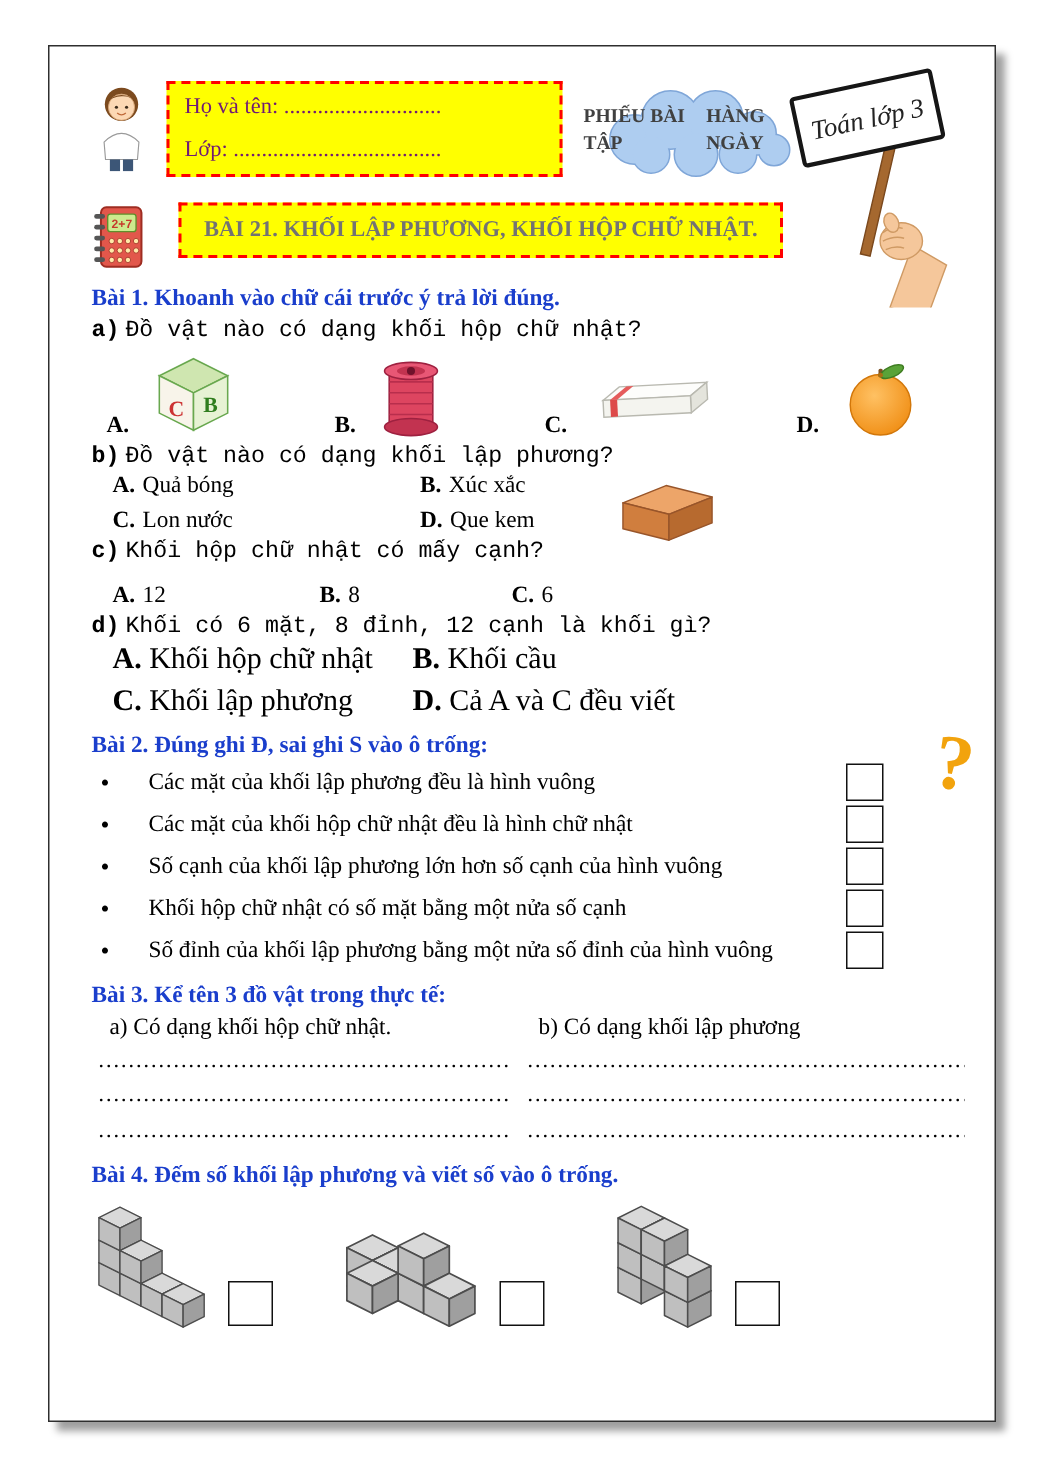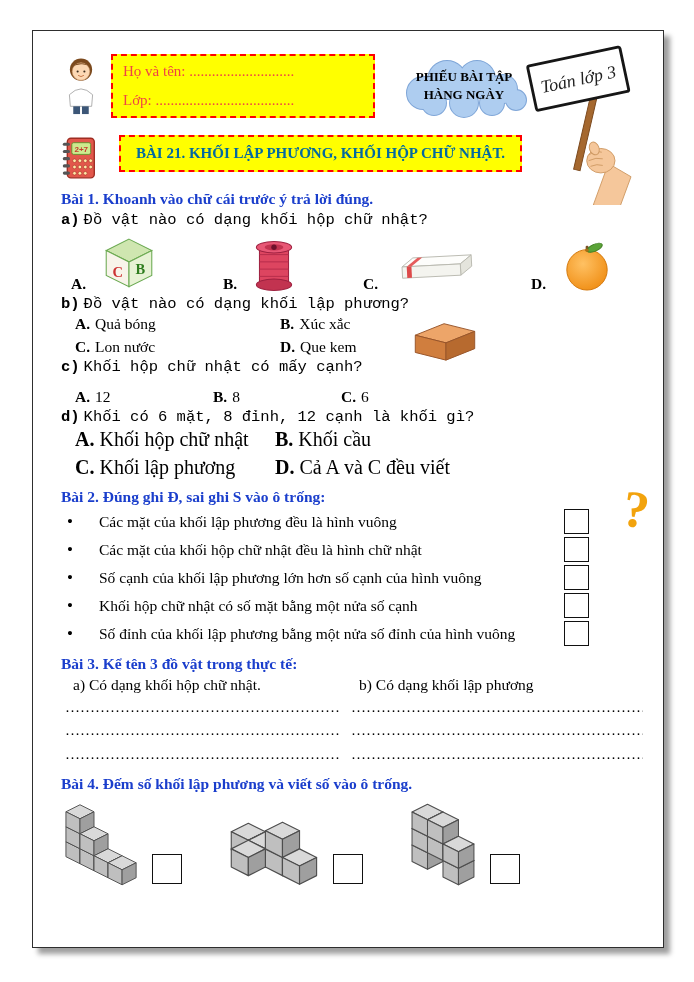--- a/index.html
+++ b/index.html
@@ -7,30 +7,30 @@
   body { font-family:"Liberation Serif", serif; color:#000; }
   .canvas { position:relative; width:694px; height:982px; background:#fff; }
   .sheet { position:absolute; left:32px; top:30px; width:632px; height:918px;
            background:#fff; border:1.5px solid #2e2e2e; box-shadow:6px 6px 5px #9f9f9f;
            padding:22px 28px; overflow:hidden; }
 
   
   .header { position:relative; display:flex; align-items:center; gap:10px; }
   .namebox { width:264px; height:64px; background:#ffff00; border:2px dashed #ff0000;
              padding:7px 10px; display:flex; flex-direction:column; justify-content:space-between;
-             color:#ef4444; font-size:15px; }
+             color:#701a75; font-size:15px; }
   .cloud { position:relative; width:150px; height:66px; margin-left:4px; flex:none; }
-  .cloud-text { position:absolute; inset:0; display:flex; flex-direction:column; justify-content:center;
-                align-items:center; font-weight:bold; color:#000000; font-size:13px; line-height:1.35; }
+  .cloud-text { position:absolute; inset:0; display:flex; justify-content:center;
+                align-items:center; font-weight:bold; color:#404040; font-size:13px; line-height:1.35; }
   .sign { position:absolute; top:-12px; right:-10px; width:126px; height:164px; pointer-events:none; }
 
   
   .titlerow { display:flex; align-items:flex-start; gap:22px; margin-top:16px; width:520px; }
   .titlebox { background:#ffff00; border:2px dashed #ff0000; padding:8px 15px;
-              color:#0369a1; font-weight:bold; font-size:15px; white-space:nowrap; }
+              color:#737373; font-weight:bold; font-size:15px; white-space:nowrap; }
 
   .h3 { color:#1a3ecc; font-weight:bold; font-size:15.5px; margin:9px 0 3px; }
   .q  { margin:2px 0; font-size:15.5px;font-family:Liberation Mono, monospace; }
   .q b { margin-right:4px; }
 
   .picrow { display:flex; align-items:flex-end; margin:6px 0 2px; padding-left:10px; }
   .pic-cell { display:flex; align-items:flex-end; gap:16px; }
   .pic-letter { font-size:15.5px; }
 
   .optwrap { position:relative; }

